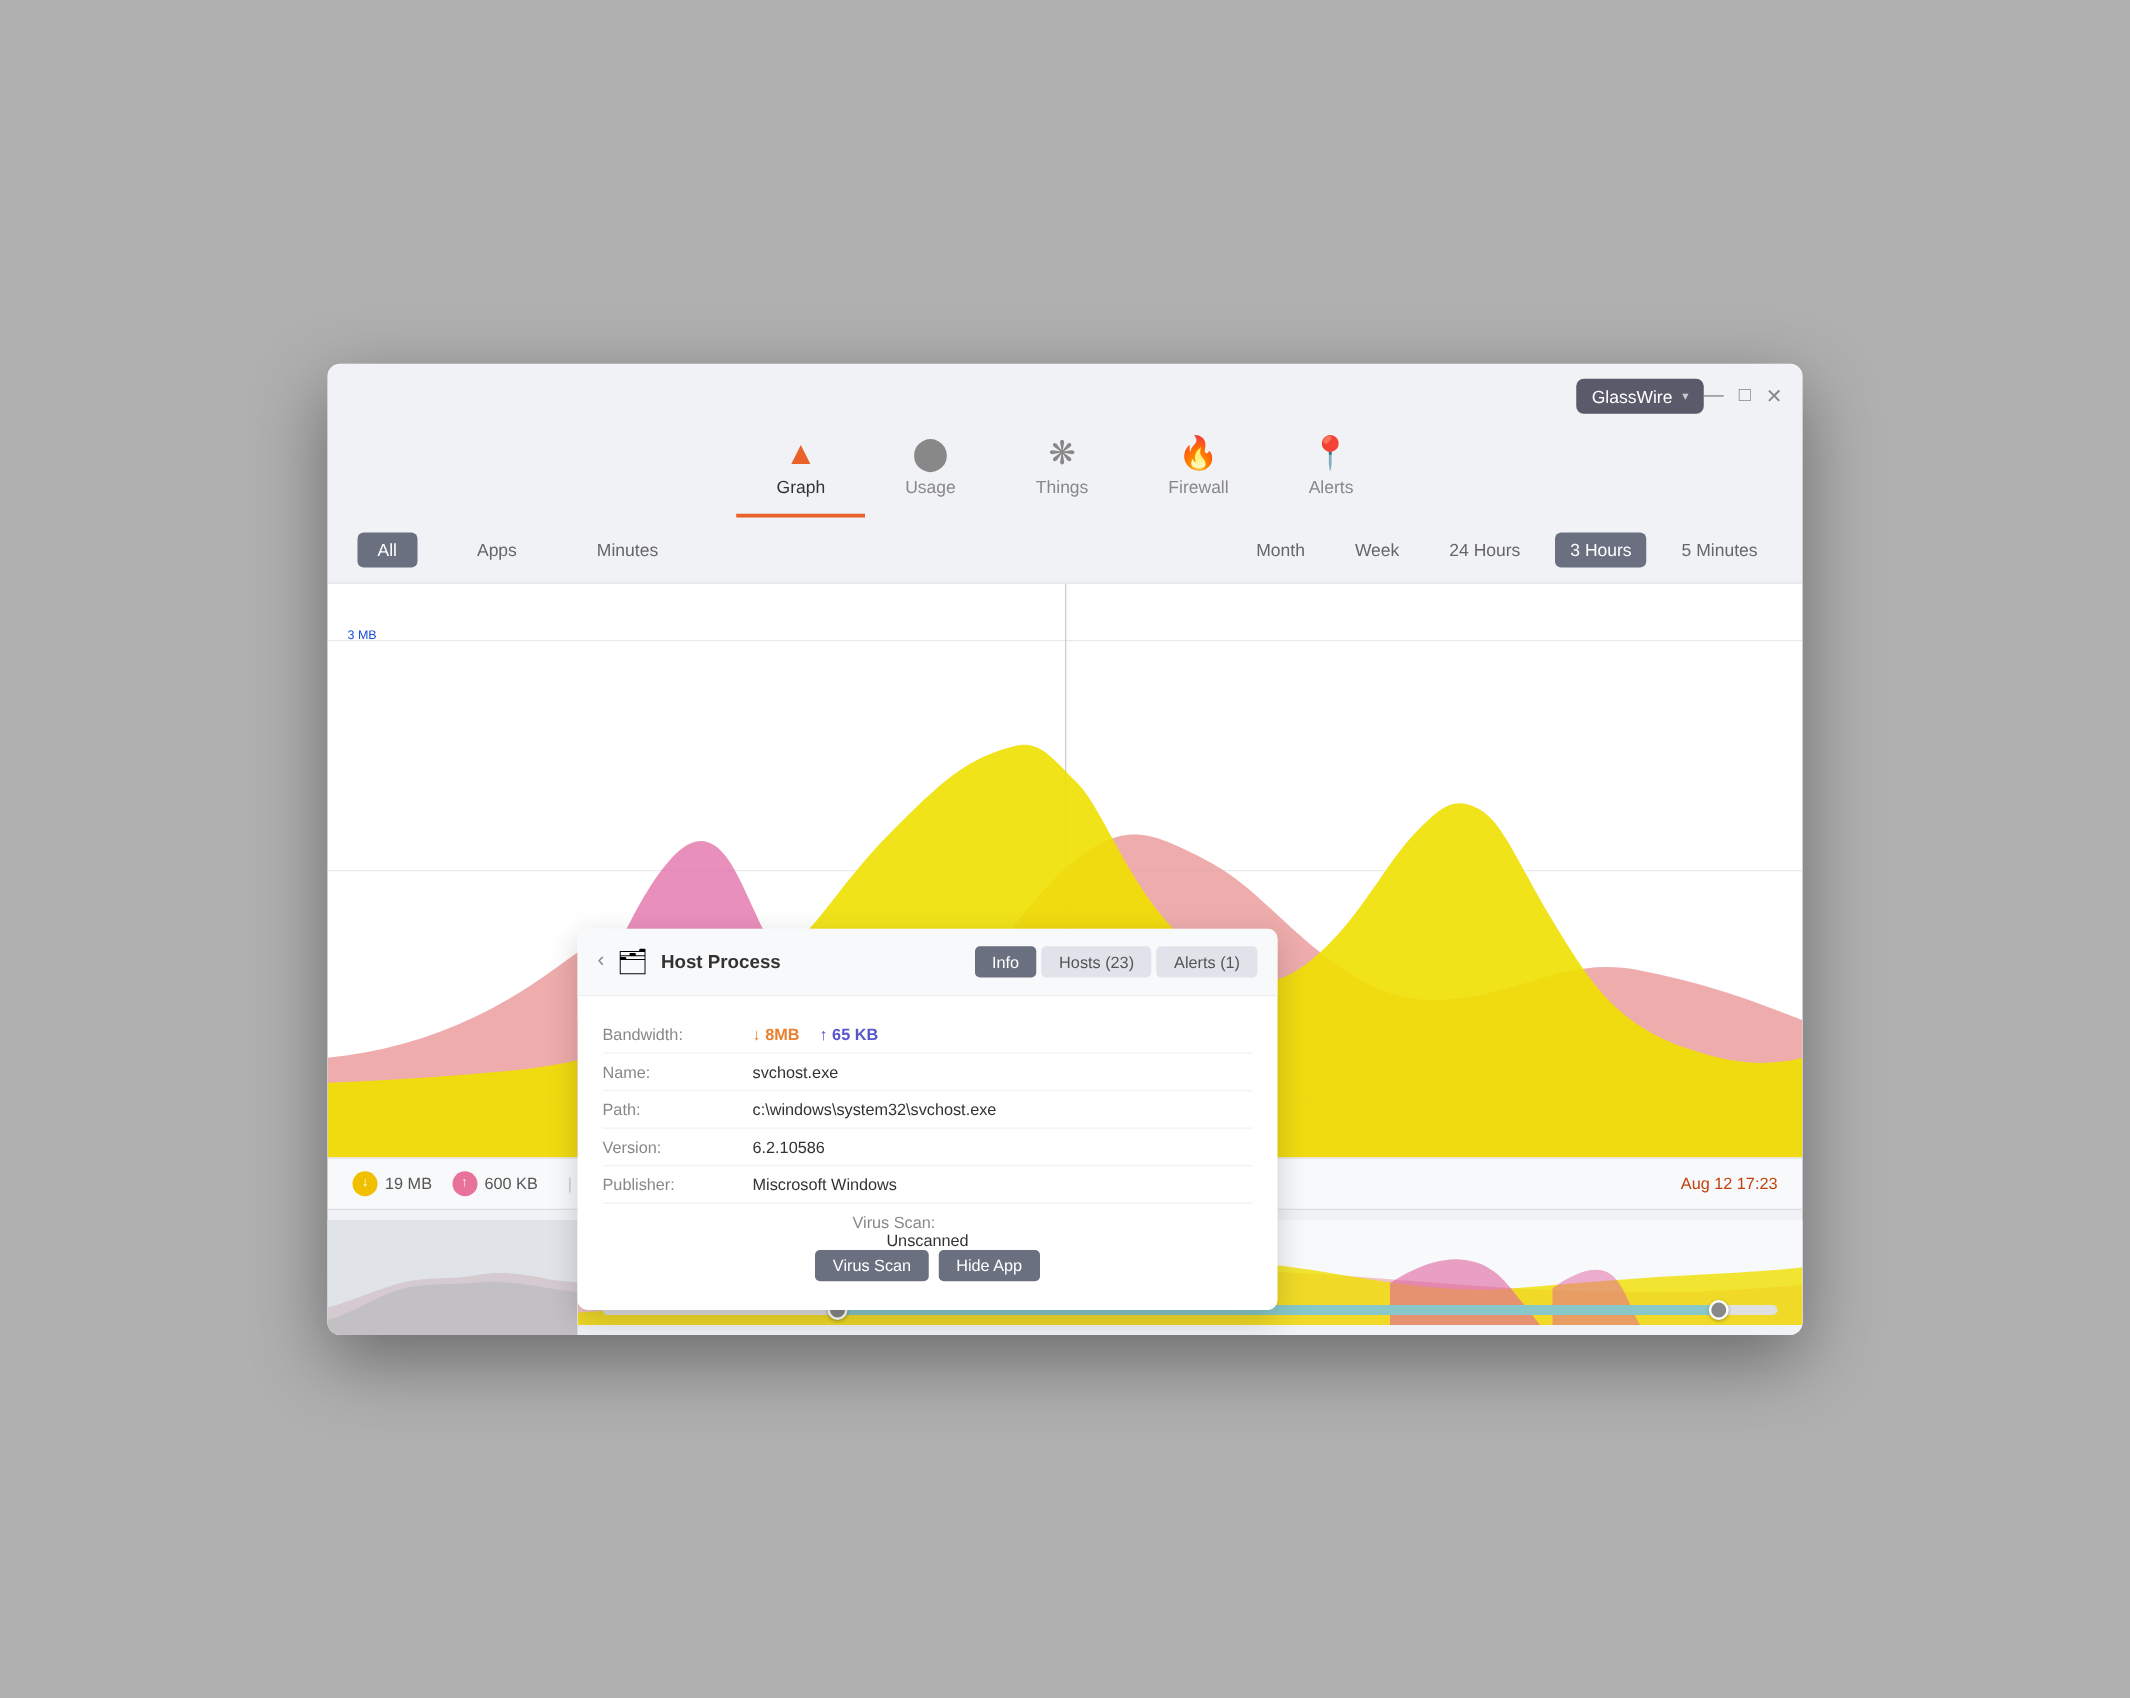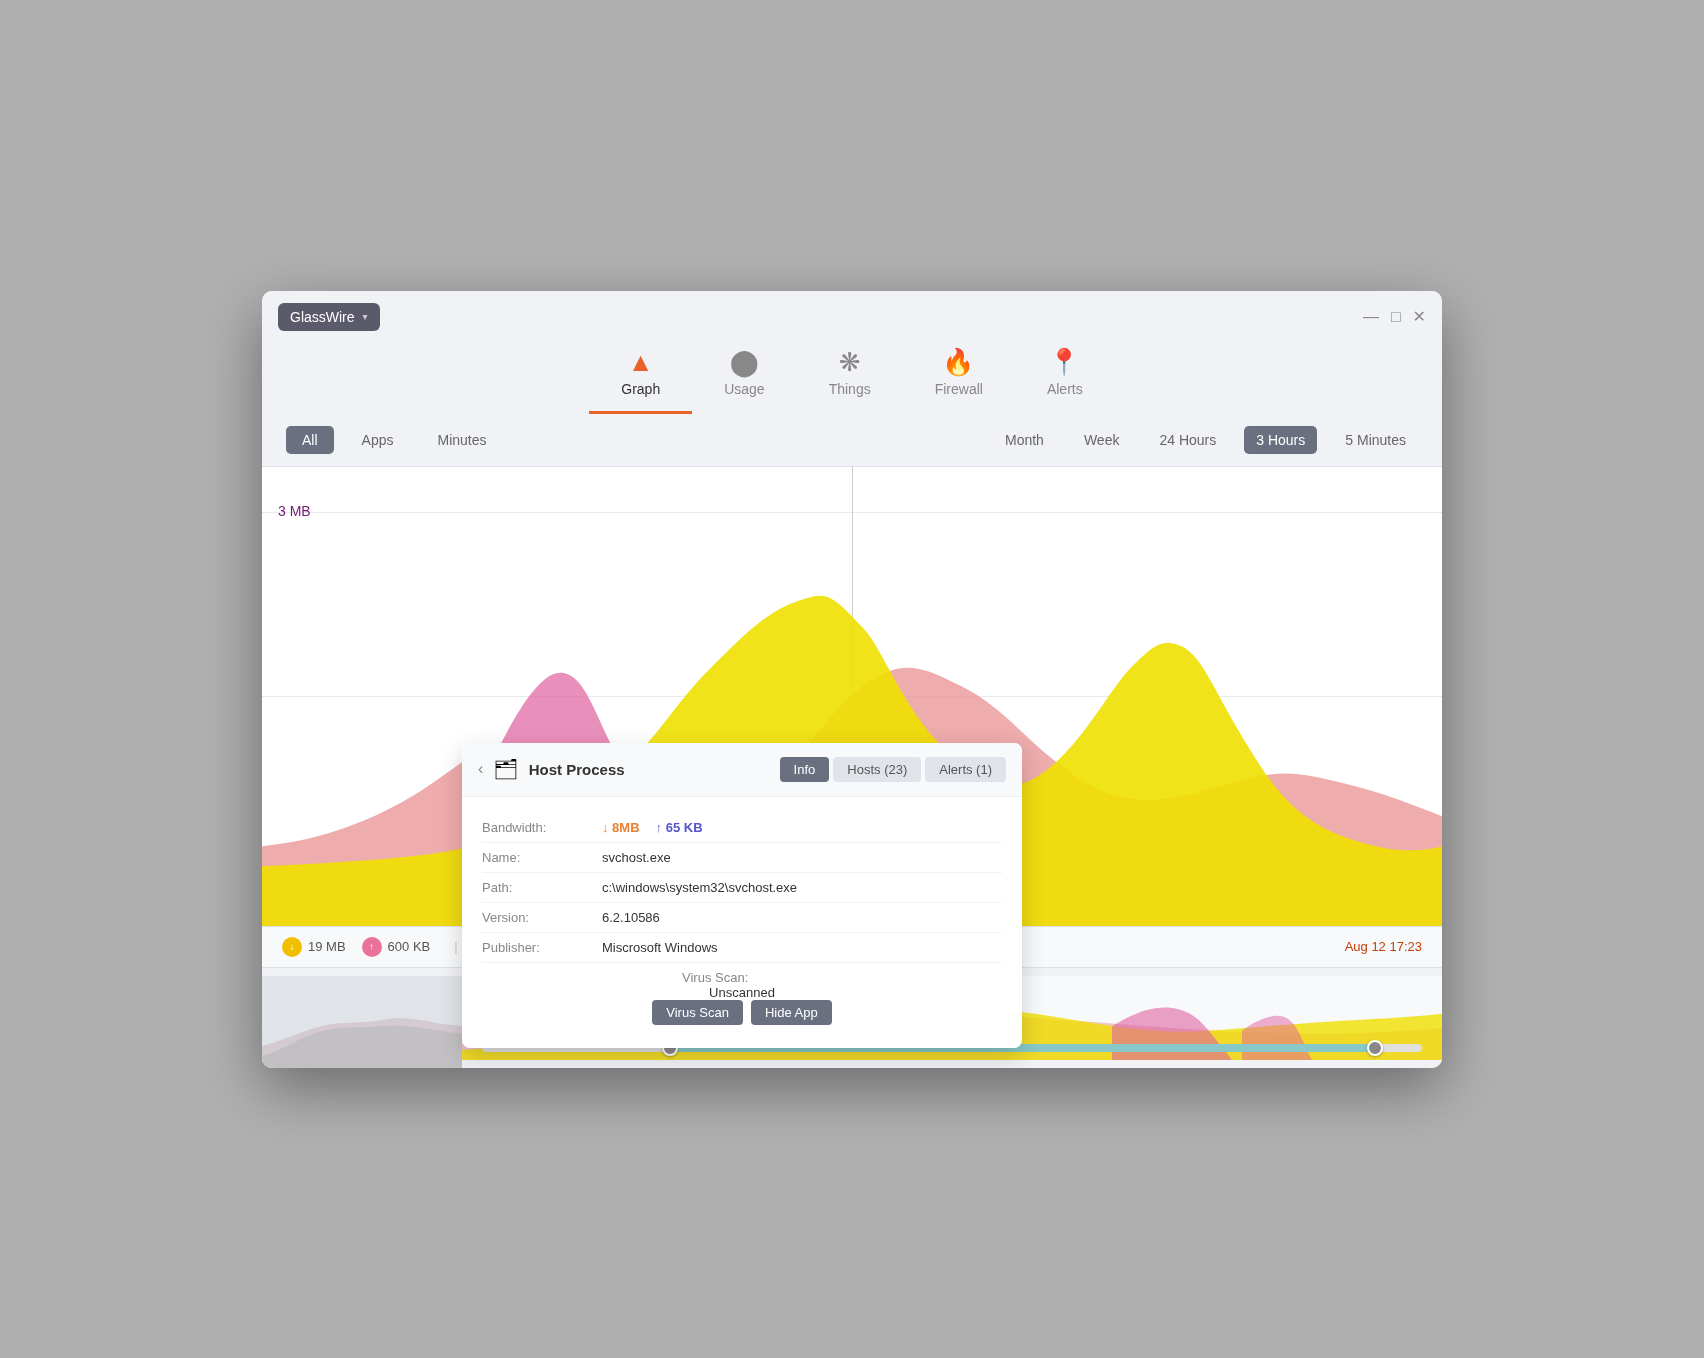--- a/index.html
+++ b/index.html
@@ -17,21 +17,21 @@
       border-radius: 10px;
       box-shadow: 0 20px 60px rgba(0,0,0,0.4);
       overflow: hidden;
       position: relative;
     }
     
     .title-bar {
       background: #f0f2f5;
       display: flex;
       align-items: center;
-      justify-content: space-between;
+      justify-content: flex-end;
       padding: 12px 16px 0;
     }
     .title-bar-left {
       display: flex;
       align-items: center;
       gap: 8px;
       background: #5a5a6a;
       border-radius: 6px;
       padding: 6px 12px;
       cursor: pointer;
@@ -90,21 +90,21 @@
     .toolbar {
       display: flex;
       align-items: center;
       justify-content: space-between;
       padding: 12px 24px;
       background: #f0f2f5;
       border-bottom: 1px solid #dde0e6;
     }
     .toolbar-left {
       display: flex;
-      gap: 12px;
+      gap: 32px;
       align-items: center;
     }
     .filter-btn {
       padding: 6px 16px;
       border-radius: 5px;
       font-size: 14px;
       cursor: pointer;
       border: none;
       background: transparent;
       color: #666;
@@ -140,22 +140,22 @@
       overflow: hidden;
     }
     .chart-area .grid-line {
       position: absolute;
       left: 0; right: 0;
       border-top: 1px solid #e8eaed;
     }
     .chart-area .grid-label {
       position: absolute;
       left: 16px;
-      font-size: 14px;
-      color: #701a75;
+      font-size: 10px;
+      color: #1d4ed8;
     }
     .chart-area .vertical-line {
       position: absolute;
       top: 0; bottom: 0;
       width: 1px;
       background: #ccc;
       left: 50%;
     }
     svg.chart-svg {
       position: absolute;

